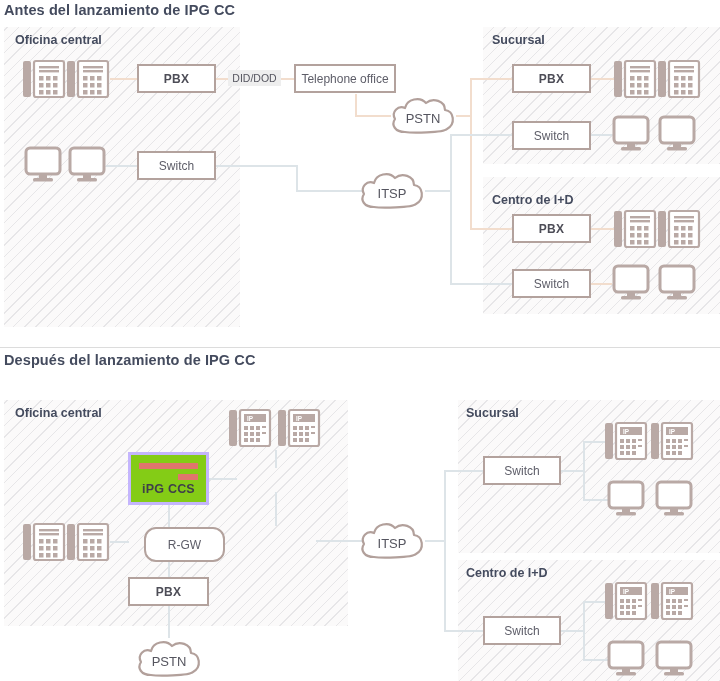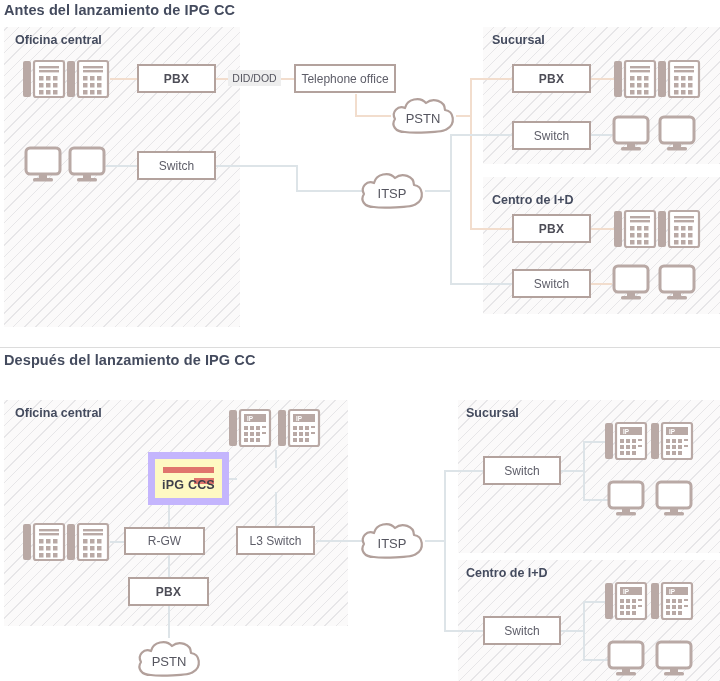--- a/index.html
+++ b/index.html
@@ -58,23 +58,22 @@
     display:flex;align-items:center;justify-content:center;
     font-size:12px;
     color:#5d5d68;
     white-space:nowrap;
   }
   .box.bold{font-weight:700;color:#4d4d57;letter-spacing:.3px;}
 
   
   .ipg{
     position:absolute;box-sizing:border-box;
-    background:#fef9c3;
-    border:7px solid #c4b5fd;
-    margin-left:20px;
+    background:#84cc16;
+    border:3px solid #c4b5fd;
   }
   .ipg .bar1{
     position:absolute;left:8px;top:8px;height:6px;right:8px;
     background:#e0756d;
   }
   .ipg .bar2{
     position:absolute;right:8px;top:19px;height:6px;width:20px;
     background:#e0756d;
   }
   .ipg .lbl{
@@ -473,22 +472,21 @@
       </g>
     </svg>
   </div>
 
   <div class="ipg" style="left:128px;top:452px;width:81px;height:53px;">
     <div class="bar1"></div>
     <div class="bar2"></div>
     <div class="lbl">iPG CCS</div>
   </div>
 
-  <div class="box" style="left:236px;top:526px;width:79px;height:29px;">L3 Switch</div>
-  <div class="box" style="left:124px;top:527px;width:81px;height:28px;">R-GW</div>
+  <div class="box" style="left:144px;top:527px;width:81px;height:35px;border-radius:12px;">R-GW</div>
   <div class="box bold" style="left:128px;top:577px;width:81px;height:29px;">PBX</div>
 
   <div class="box" style="left:483px;top:456px;width:78px;height:29px;">Switch</div>
   <div class="box" style="left:483px;top:616px;width:78px;height:29px;">Switch</div>
 
   <div class="cloud" style="left:358px;top:519px;width:68px;height:42px;">
     <svg width="68" height="42" viewBox="0 0 68 42">
       <path d="M16 38 C6 38 2 31 6 25 C2 18 9 11 16 14 C18 5 31 2 37 9 C44 3 56 7 56 16 C65 17 67 30 58 35 C54 39 22 39 16 38 Z" fill="#ffffff" stroke="#b2a09b" stroke-width="2.2" stroke-linejoin="round"></path>
     </svg>
     <div class="ctext">ITSP</div>

